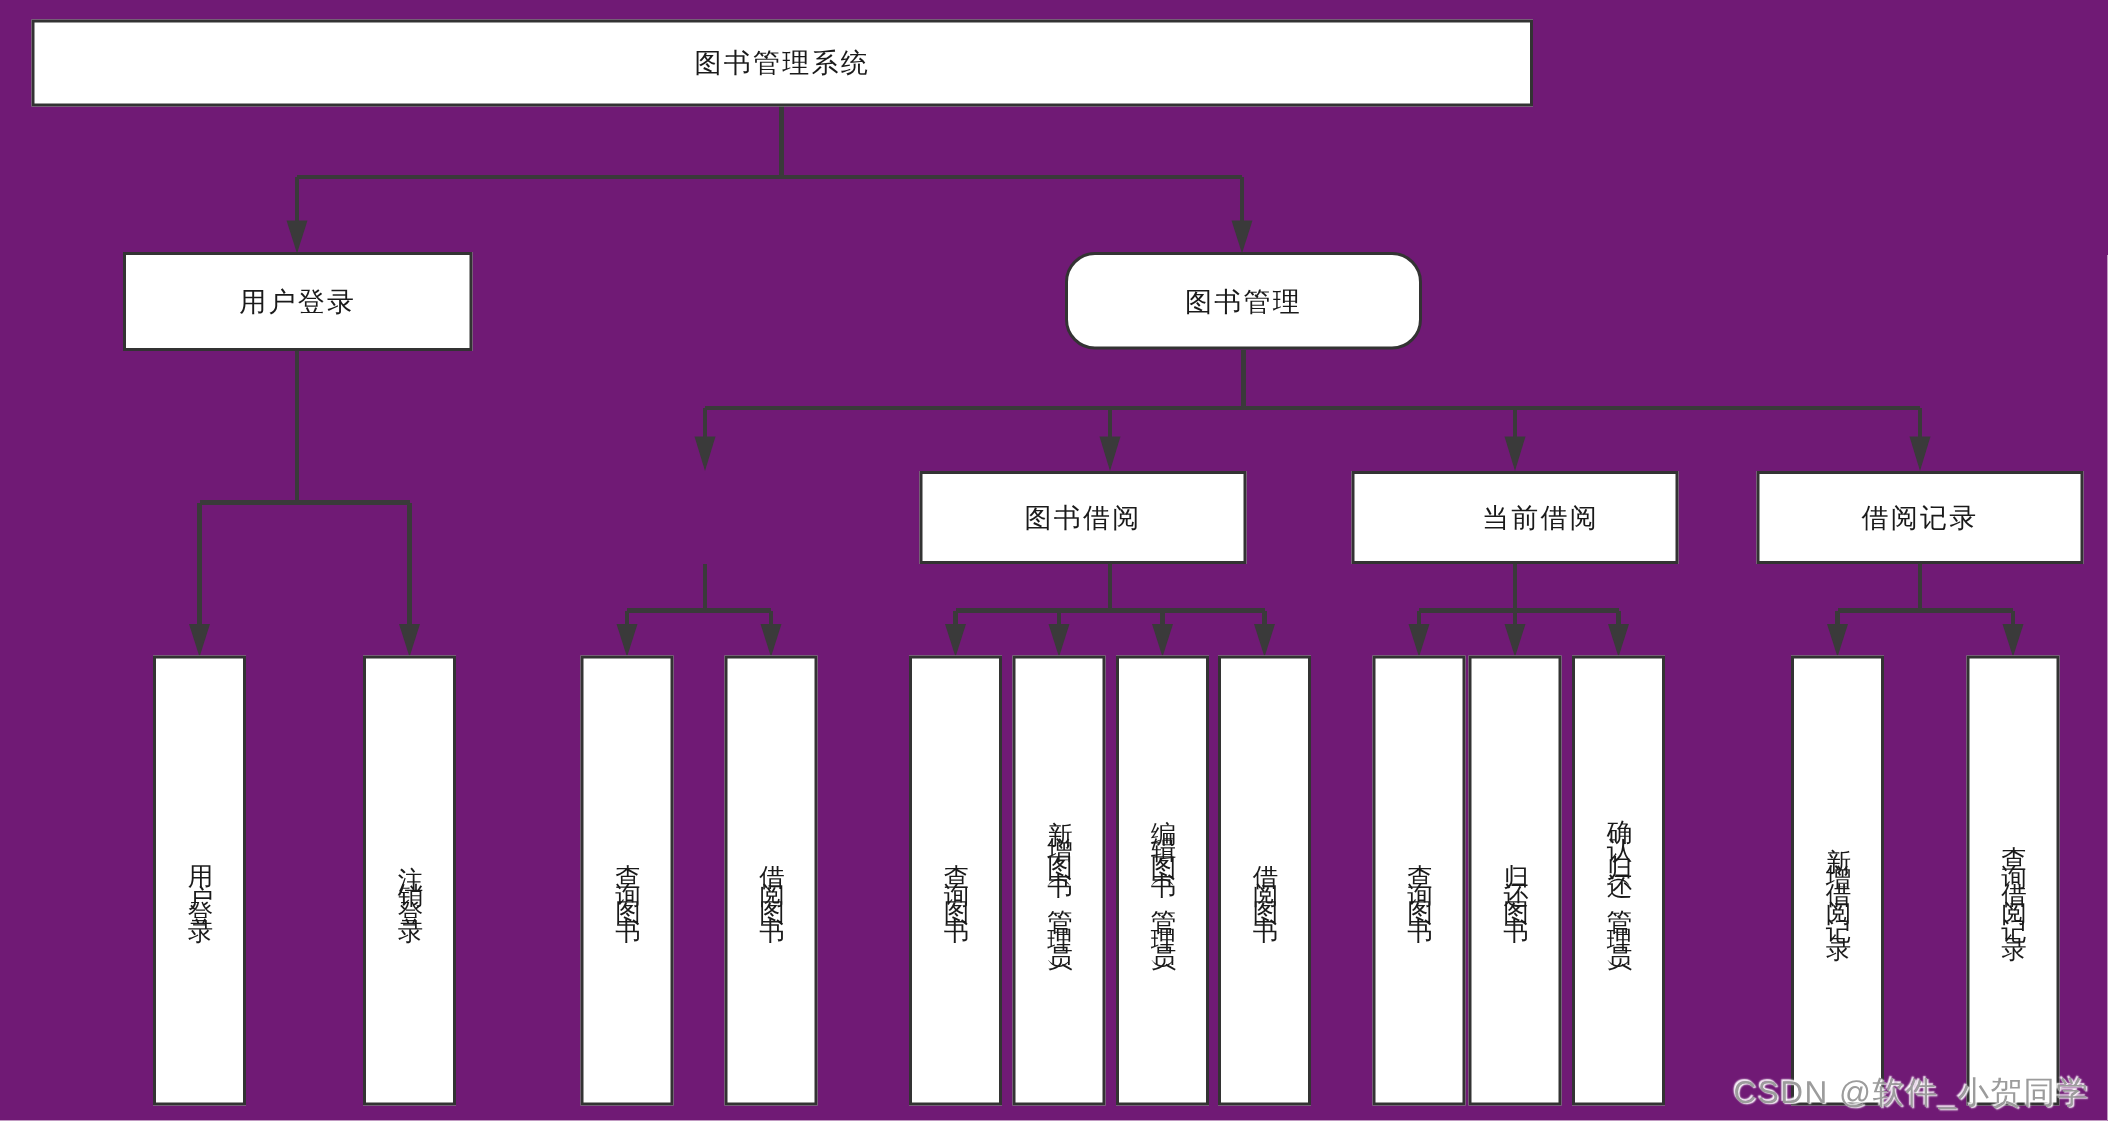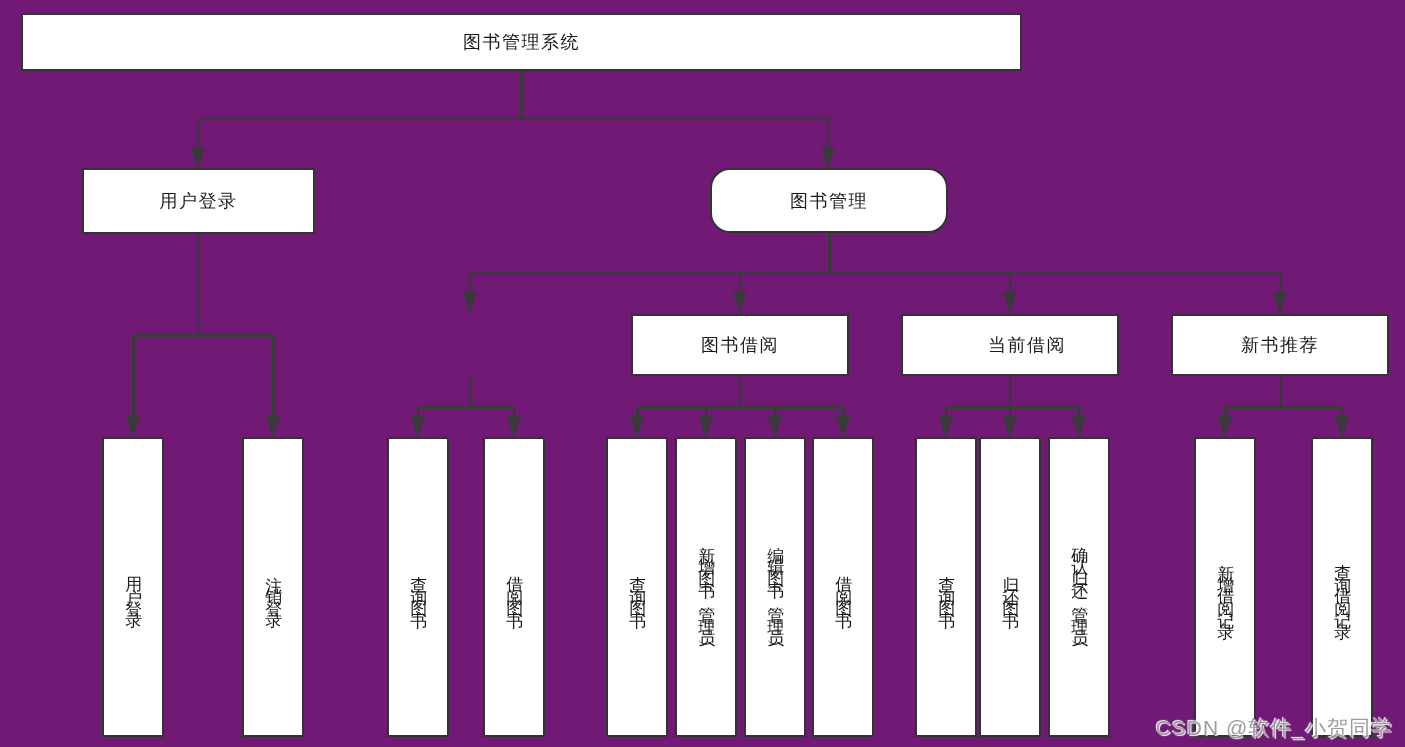--- a/index.html
+++ b/index.html
@@ -124,28 +124,28 @@
     <span class="hlabel">图书管理系统</span>
   </div>
 
   <div class="box" style="left:82px; top:168px; width:233px; height:66px;">
     <span class="hlabel">用户登录</span>
   </div>
   <div class="box" style="left:710px; top:168px; width:238px; height:65px;border-radius:20px;">
     <span class="hlabel">图书管理</span>
   </div>
 
-  <div class="box l2" style="left:631px;">
+  <div class="box l2" style="left:613px;">
     <span class="hlabel">图书借阅</span>
   </div>
   <div class="box l2" style="left:901px;padding-left:34px;">
     <span class="hlabel">当前借阅</span>
   </div>
   <div class="box l2" style="left:1171px;">
-    <span class="hlabel">新书推荐</span>
+    <span class="hlabel">借阅记录</span>
   </div>
 
   <div class="box leaf" style="left:102px;">
     <span class="vlabel">用户登录</span>
   </div>
   <div class="box leaf" style="left:242px;">
     <span class="vlabel">注销登录</span>
   </div>
   <div class="box leaf" style="left:387px;">
     <span class="vlabel">查询图书</span>

